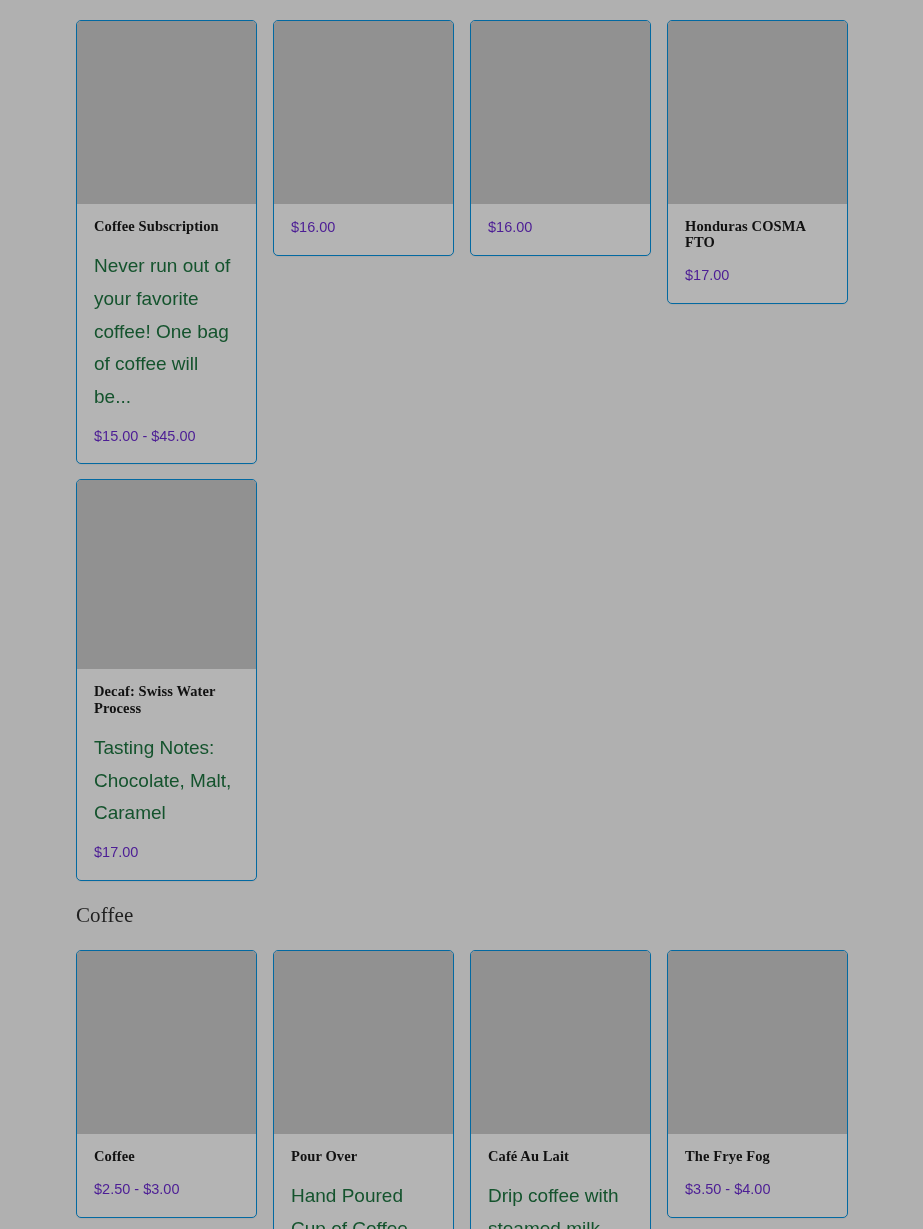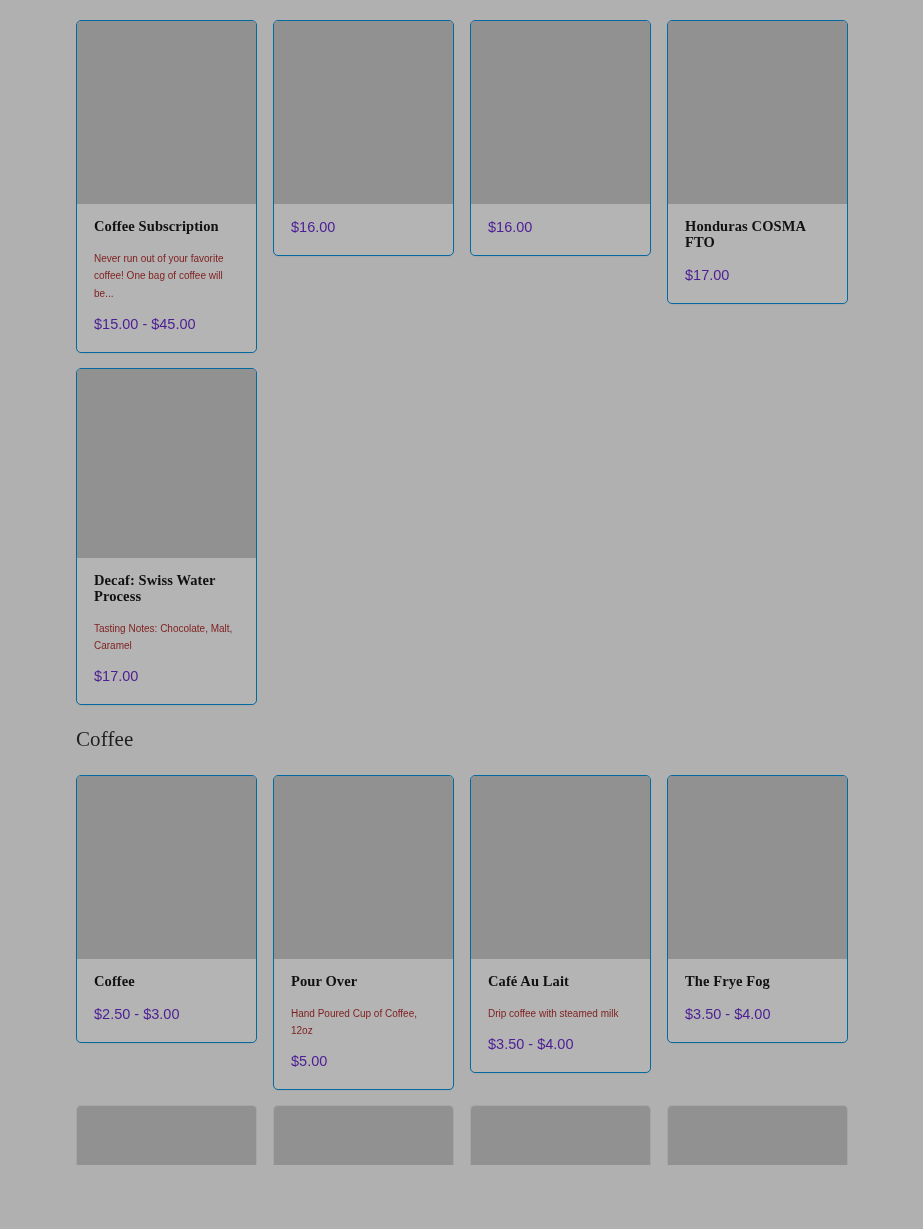--- a/index.html
+++ b/index.html
@@ -102,23 +102,23 @@
     font-weight: 700;
     font-size: 14.5px;
     line-height: 1.12;
     color: #111111;
     margin: 0 0 16px 0;
     letter-spacing: 0.1px;
   }
 
   .card-desc {
     font-family: "Liberation Sans", sans-serif;
-    font-size: 10px;
+    font-size: 19px;
     line-height: 1.72;
-    color: #7f1d1d;
+    color: #14532d;
     margin: 0 0 13px 0;
   }
 
   .card-desc:empty {
     display: none;
     margin: 0;
   }
 
   .card-price {
     font-family: "Liberation Sans", sans-serif;

